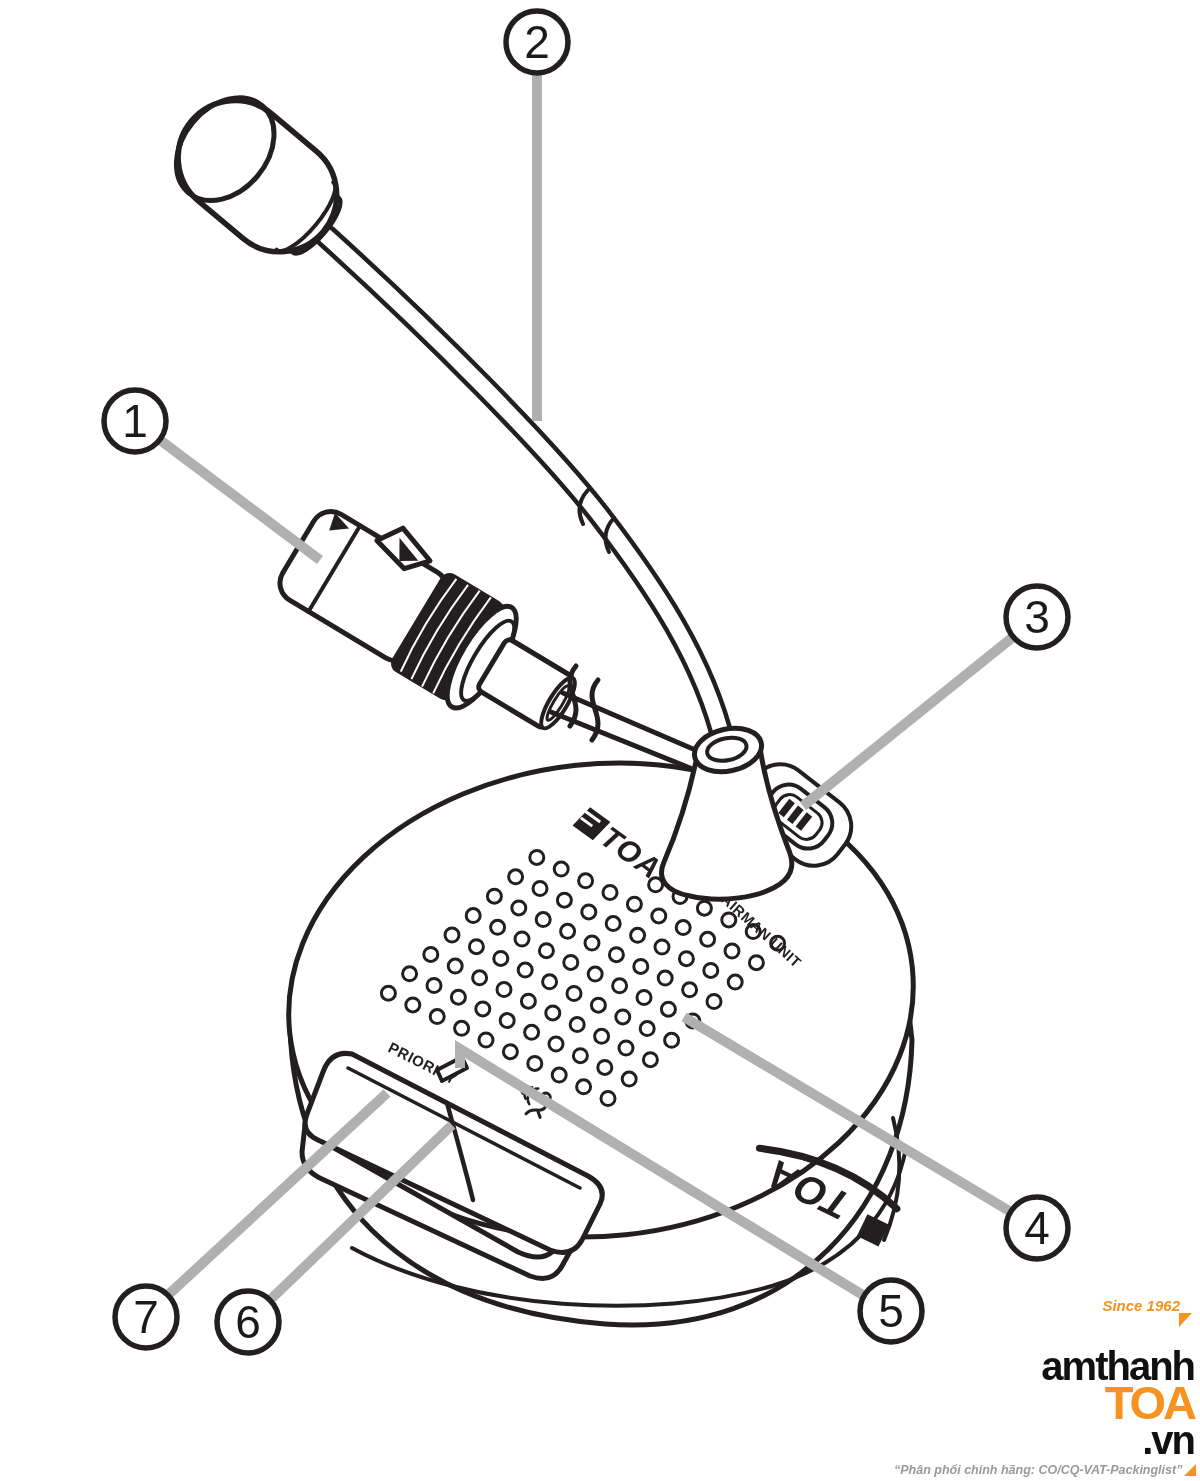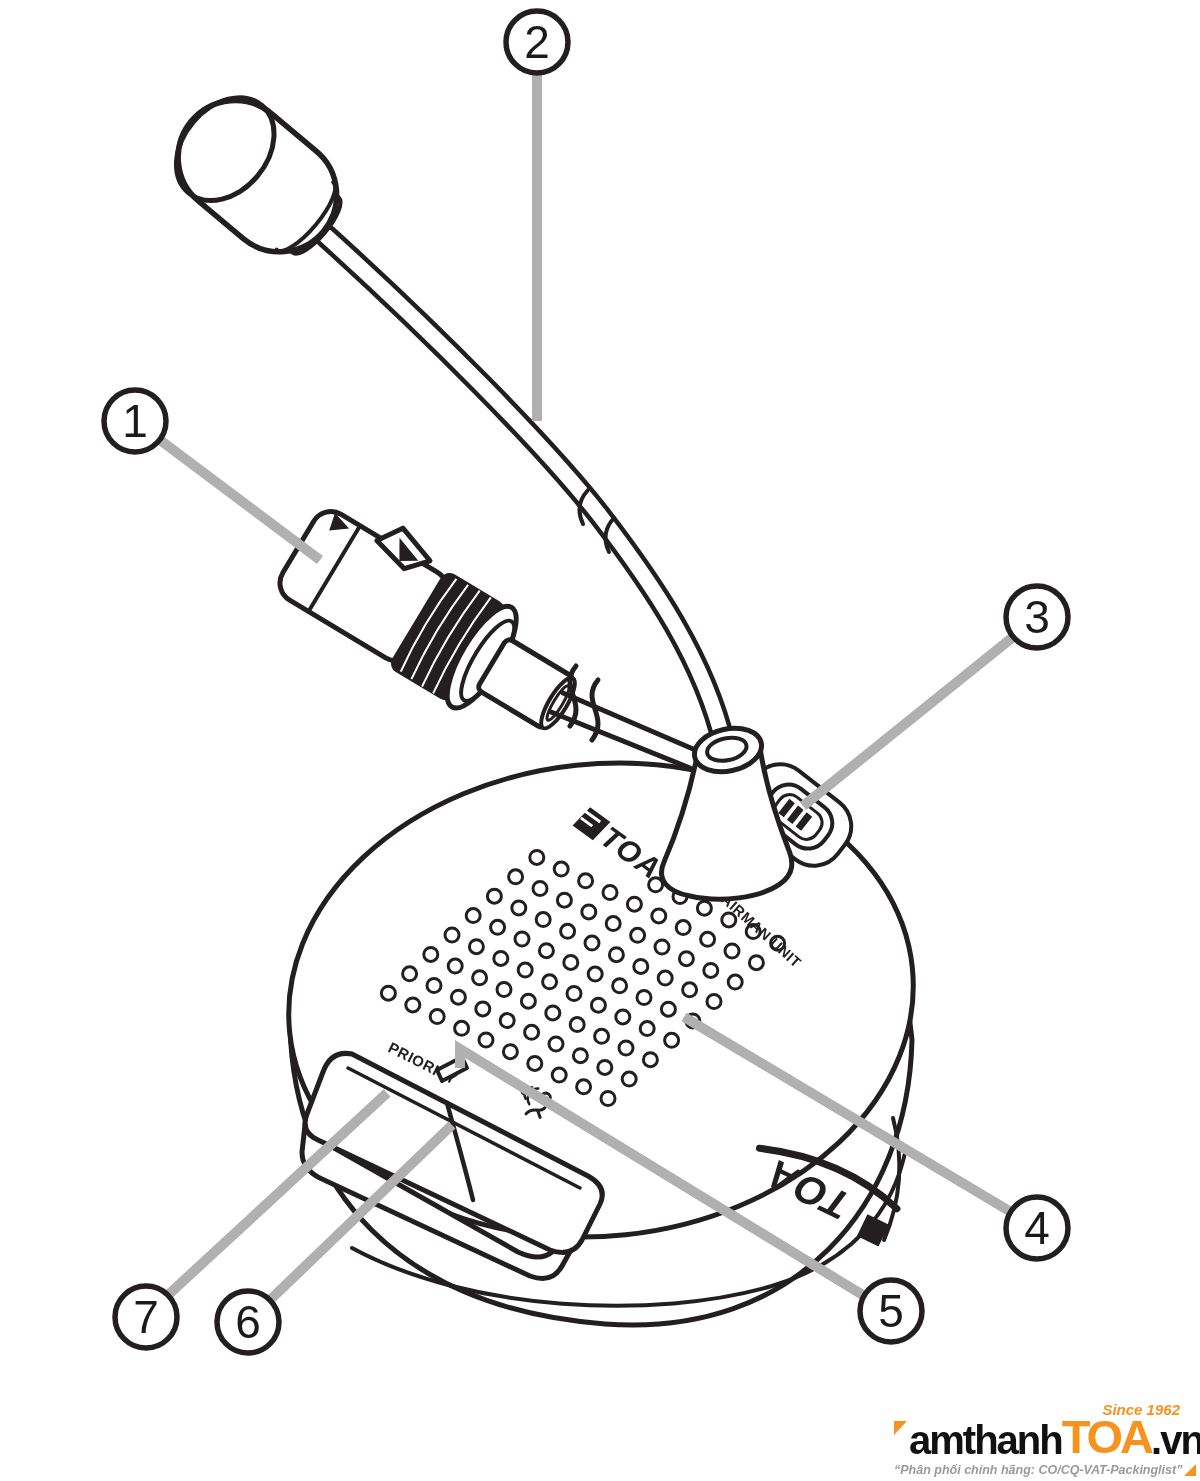--- a/index.html
+++ b/index.html
@@ -12,21 +12,21 @@
   .fb{fill:#231F20;stroke:none;}
   .leader{fill:none;stroke:#B0B0B0;stroke-width:10;stroke-linecap:butt;stroke-linejoin:miter;}
   .callout-circle{fill:#fff;stroke:#231F20;stroke-width:5.5;}
   .callout-num{fill:#1a1a1a;font-size:46px;font-weight:400;text-anchor:middle;}
   .logo-text{fill:#231F20;font-weight:bold;font-style:italic;letter-spacing:1px;}
   .grille circle{fill:#fff;stroke:#231F20;stroke-width:3;}
 
   
   .watermark{position:absolute;right:6px;bottom:4px;width:300px;z-index:5;}
   .wm-since{color:#F6921E;font-style:italic;font-weight:bold;font-size:15px;text-align:right;padding-right:14px;line-height:1;}
-  .wm-main{white-space:nowrap;font-weight:bold;color:#111;line-height:0.85;letter-spacing:-2px;display:flex;align-items:flex-end;}
+  .wm-main{white-space:nowrap;font-weight:bold;color:#111;line-height:0.85;letter-spacing:-2px;display:flex;align-items:flex-end;flex-direction:column;}
   .wm-prefix{font-size:40px;}
   .wm-core{font-size:47px;color:#F6921E;letter-spacing:-3px;}
   .wm-suffix{font-size:40px;}
   .wm-wedge-left{display:inline-block;width:0;height:0;border-left:13px solid #F6921E;border-bottom:14px solid transparent;margin:0 2px 22px 0;}
   .wm-tagline-row{display:flex;align-items:center;margin-top:6px;}
   .wm-tagline{color:#9a9a9a;font-style:italic;font-weight:bold;font-size:12.5px;white-space:nowrap;flex:1;text-align:center;}
   .wm-wedge-right{display:inline-block;width:0;height:0;border-right:12px solid #F6921E;border-top:12px solid transparent;margin-left:2px;}
 </style>
 </head>
 <body>

